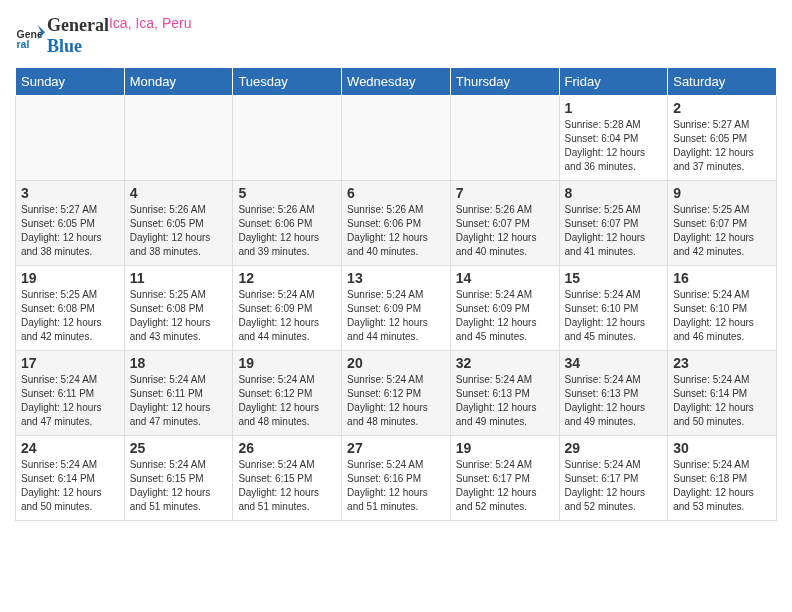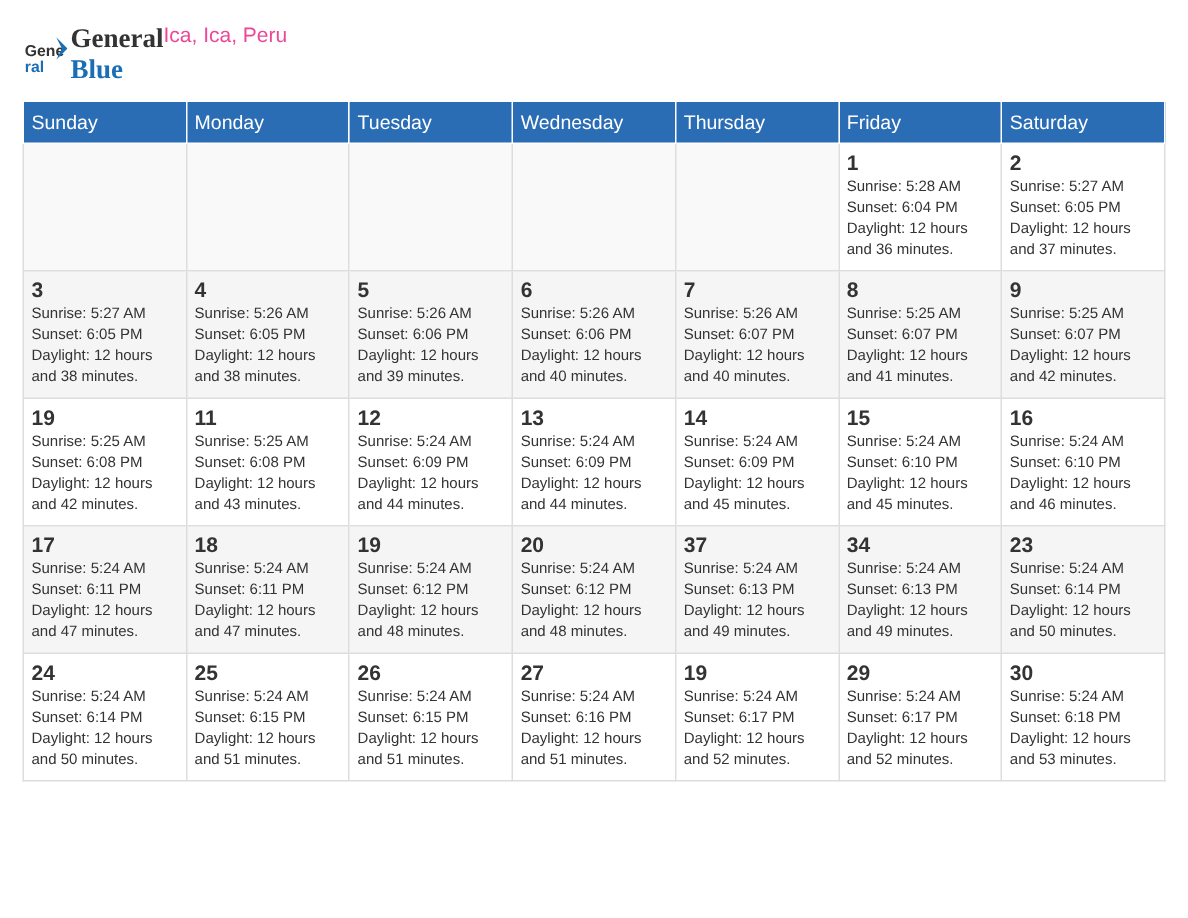--- a/index.html
+++ b/index.html
@@ -181,21 +181,21 @@
 Sunset: 6:12 PM
 Daylight: 12 hours and 48 minutes.</div>
         </td>
         <td>
           <div class="day-num">20</div>
           <div class="day-info" style="white-space: pre-line;">Sunrise: 5:24 AM
 Sunset: 6:12 PM
 Daylight: 12 hours and 48 minutes.</div>
         </td>
         <td>
-          <div class="day-num">37</div>
+          <div class="day-num">32</div>
           <div class="day-info" style="white-space: pre-line;">Sunrise: 5:24 AM
 Sunset: 6:13 PM
 Daylight: 12 hours and 49 minutes.</div>
         </td>
         <td>
           <div class="day-num">34</div>
           <div class="day-info" style="white-space: pre-line;">Sunrise: 5:24 AM
 Sunset: 6:13 PM
 Daylight: 12 hours and 49 minutes.</div>
         </td>

